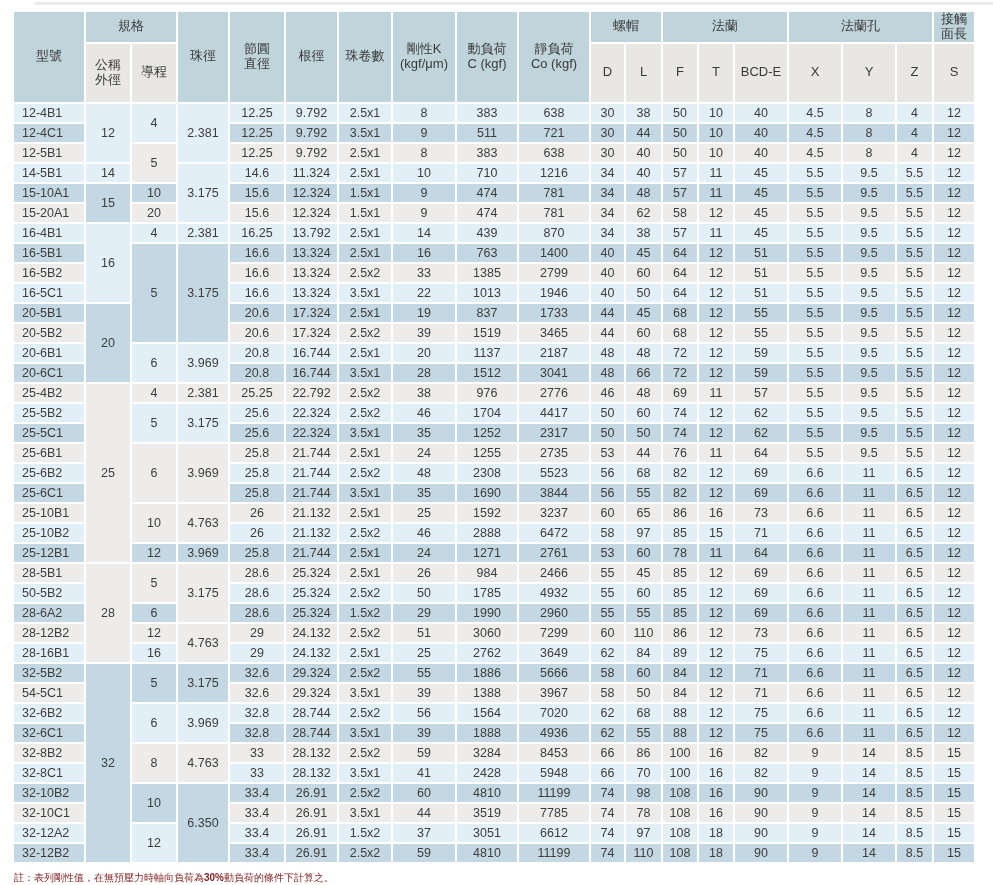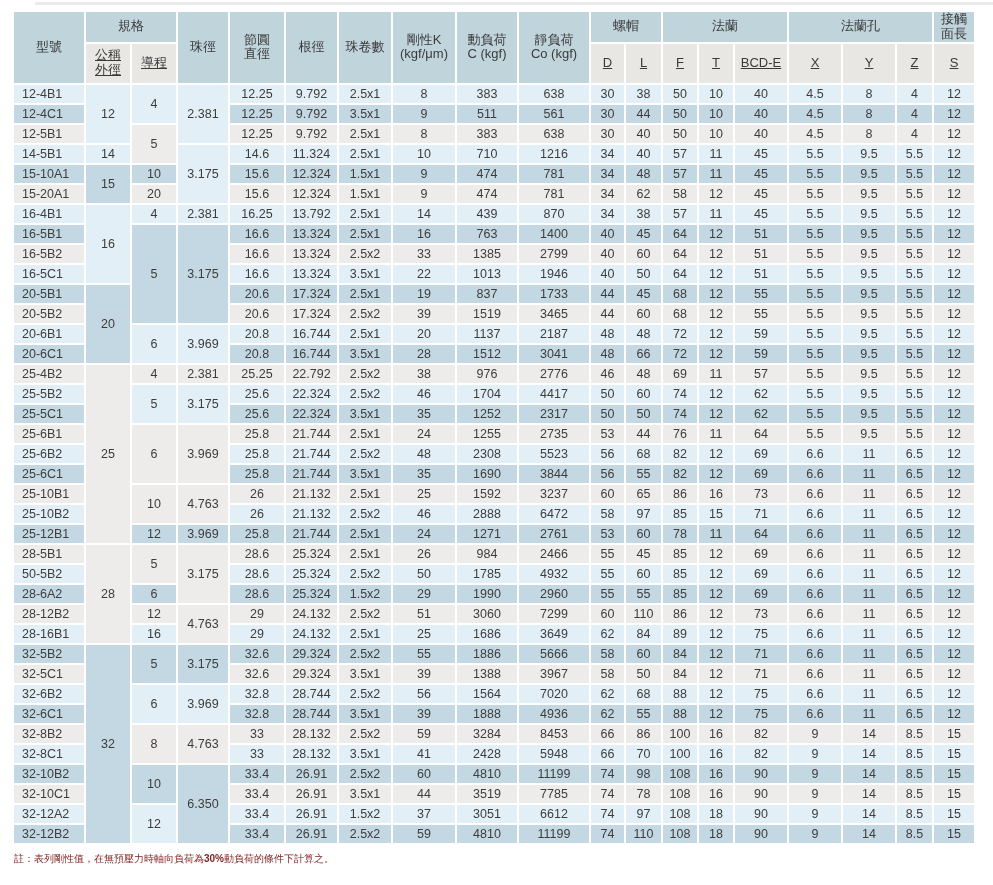--- a/index.html
+++ b/index.html
@@ -14,21 +14,21 @@
     border-collapse:separate;border-spacing:2px;table-layout:fixed;
     background:#ffffff;
   }
   th,td{
     margin:0;padding:0 1px;text-align:center;vertical-align:middle;
     font-size:12.5px;line-height:1.15;overflow:hidden;
   }
   thead th{background:#c0d4dc;font-weight:normal;font-size:13px;color:#3a3a3a;}
   thead th.sub{background:#e9e7e4;}
   thead tr.h1 th{height:16px;}
-  thead tr.h2 th{height:39px;text-decoration:underline;}
+  thead tr.h2 th{height:58px;}
   .pre{white-space:pre-line;}
   tbody td{height:18px;}
   tr.s0 td{background:#e3eff6;}
   tr.s1 td{background:#c3d8e2;}
   tr.s2 td{background:#edecea;}
   td.model{text-align:left;padding-left:8px;}
   .note{margin:7px 0 0 2px;font-size:10px;color:#7f1d1d;}
   .note b{font-weight:bold;}
 </style>
 </head>
@@ -117,21 +117,21 @@
           <td>4</td>
           <td>12</td>
         </tr>
         <tr class="s1">
           <td class="model">12-4C1</td>
           <td>12.25</td>
           <td>9.792</td>
           <td>3.5x1</td>
           <td>9</td>
           <td>511</td>
-          <td>561</td>
+          <td>721</td>
           <td>30</td>
           <td>44</td>
           <td>50</td>
           <td>10</td>
           <td>40</td>
           <td>4.5</td>
           <td>8</td>
           <td>4</td>
           <td>12</td>
         </tr>
@@ -616,21 +616,21 @@
           <td>6.5</td>
           <td>12</td>
         </tr>
         <tr class="s0">
           <td class="model">28-16B1</td>
           <td>16</td>
           <td>29</td>
           <td>24.132</td>
           <td>2.5x1</td>
           <td>25</td>
-          <td>1686</td>
+          <td>2762</td>
           <td>3649</td>
           <td>62</td>
           <td>84</td>
           <td>89</td>
           <td>12</td>
           <td>75</td>
           <td>6.6</td>
           <td>11</td>
           <td>6.5</td>
           <td>12</td>
@@ -650,21 +650,21 @@
           <td>60</td>
           <td>84</td>
           <td>12</td>
           <td>71</td>
           <td>6.6</td>
           <td>11</td>
           <td>6.5</td>
           <td>12</td>
         </tr>
         <tr class="s2">
-          <td class="model">32-5C1</td>
+          <td class="model">54-5C1</td>
           <td>32.6</td>
           <td>29.324</td>
           <td>3.5x1</td>
           <td>39</td>
           <td>1388</td>
           <td>3967</td>
           <td>58</td>
           <td>50</td>
           <td>84</td>
           <td>12</td>

